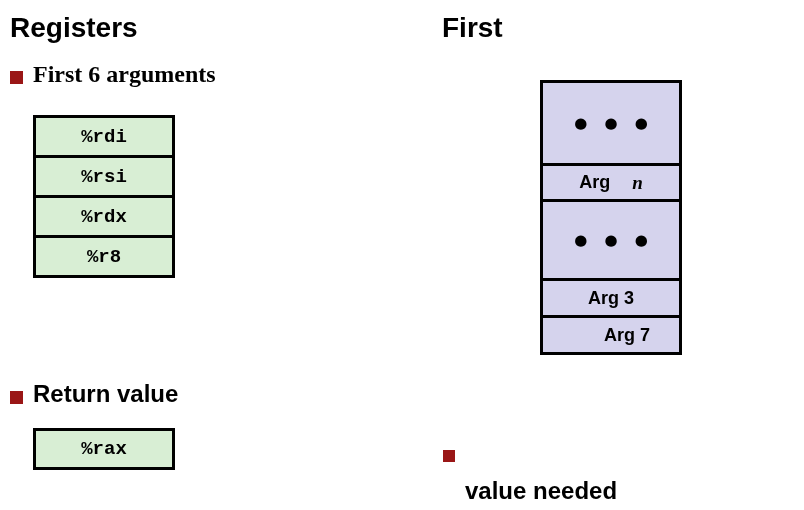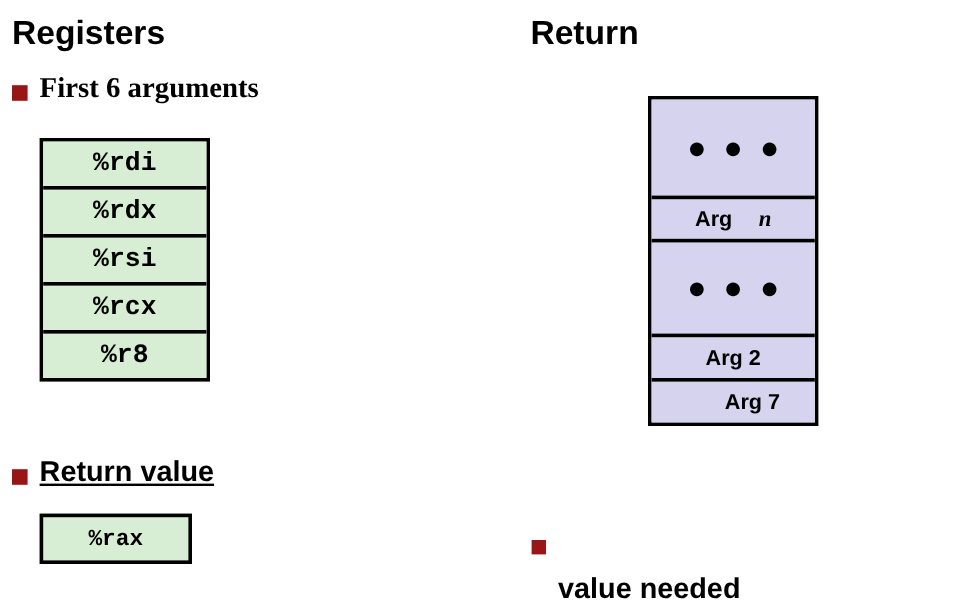--- a/index.html
+++ b/index.html
@@ -32,48 +32,48 @@
   #bullet-sq-alloc  { left: 443px; top: 450px; width: 12px; height: 12px; }
 
   .bullet-label {
     position: absolute;
     font-size: 24px;
     font-weight: bold;
     line-height: 1.2;
     white-space: nowrap;
   }
   #bullet-label-first6 { left: 33px; top: 60px; font-family: Liberation Serif, serif; }
-  #bullet-label-return { left: 33px; top: 380px; text-decoration: underline; }
+  #bullet-label-return { left: 33px; top: 380px; }
   #bullet-label-alloc  { left: 465px; top: 438px; line-height: 35px; white-space: normal; width: 345px; }
 
   
   .reg-table {
     position: absolute;
     left: 33px; top: 115px;
     width: 142px;
     box-sizing: border-box;
     border: 3px solid #000000;
   }
   .reg-row {
     height: 37px;
     background: #d8eed4;
     border-top: 3px solid #000000;
     display: flex;
     align-items: center;
     justify-content: center;
     font-family: "Liberation Mono", monospace;
     font-weight: bold;
-    font-size: 22px;
+    font-size: 19px;
   }
   .reg-row:first-child { border-top: none; }
 
   .rax-box {
     position: absolute;
     left: 33px; top: 428px;
-    width: 127px; height: 42px;
+    width: 142px; height: 42px;
     box-sizing: border-box;
     border: 3px solid #000000;
     background: #d8eed4;
     display: flex;
     align-items: center;
     justify-content: center;
     font-family: "Liberation Mono", monospace;
     font-weight: bold;
     font-size: 19px;
   }
@@ -115,41 +115,40 @@
 
 <div class="canvas">
 
   <div class="title" id="title-registers">Registers</div>
 
   <span class="bullet-sq" id="bullet-sq-first6"></span>
   <div class="bullet-label" id="bullet-label-first6">First 6 arguments</div>
 
   <div class="reg-table">
     <div class="reg-row">%rdi</div>
+    <div class="reg-row">%rsi</div>
     <div class="reg-row">%rdx</div>
-    <div class="reg-row">%rsi</div>
-    <div class="reg-row">%rcx</div>
     <div class="reg-row">%r8</div>
   </div>
 
   <span class="bullet-sq" id="bullet-sq-return"></span>
   <div class="bullet-label" id="bullet-label-return">Return value</div>
 
   <div class="rax-box">%rax</div>
 
-  <div class="title" id="title-stack">Return</div>
+  <div class="title" id="title-stack">First</div>
 
   <div class="stack-table">
     <div class="stack-cell cell-dots-top dots">● ● ●</div>
     <div class="stack-cell cell-arg-n">
       <span class="argn-prefix">Arg</span>
       <span class="argn-var">n</span>
     </div>
     <div class="stack-cell cell-dots-middle dots">● ● ●</div>
-    <div class="stack-cell cell-arg-8">Arg 2</div>
+    <div class="stack-cell cell-arg-8">Arg 3</div>
     <div class="stack-cell cell-arg-7">Arg 7</div>
   </div>
 
   <span class="bullet-sq" id="bullet-sq-alloc"></span>
   <div class="bullet-label" id="bullet-label-alloc">
     <br>
     <span>value needed</span>
   </div>
 
 </div>

